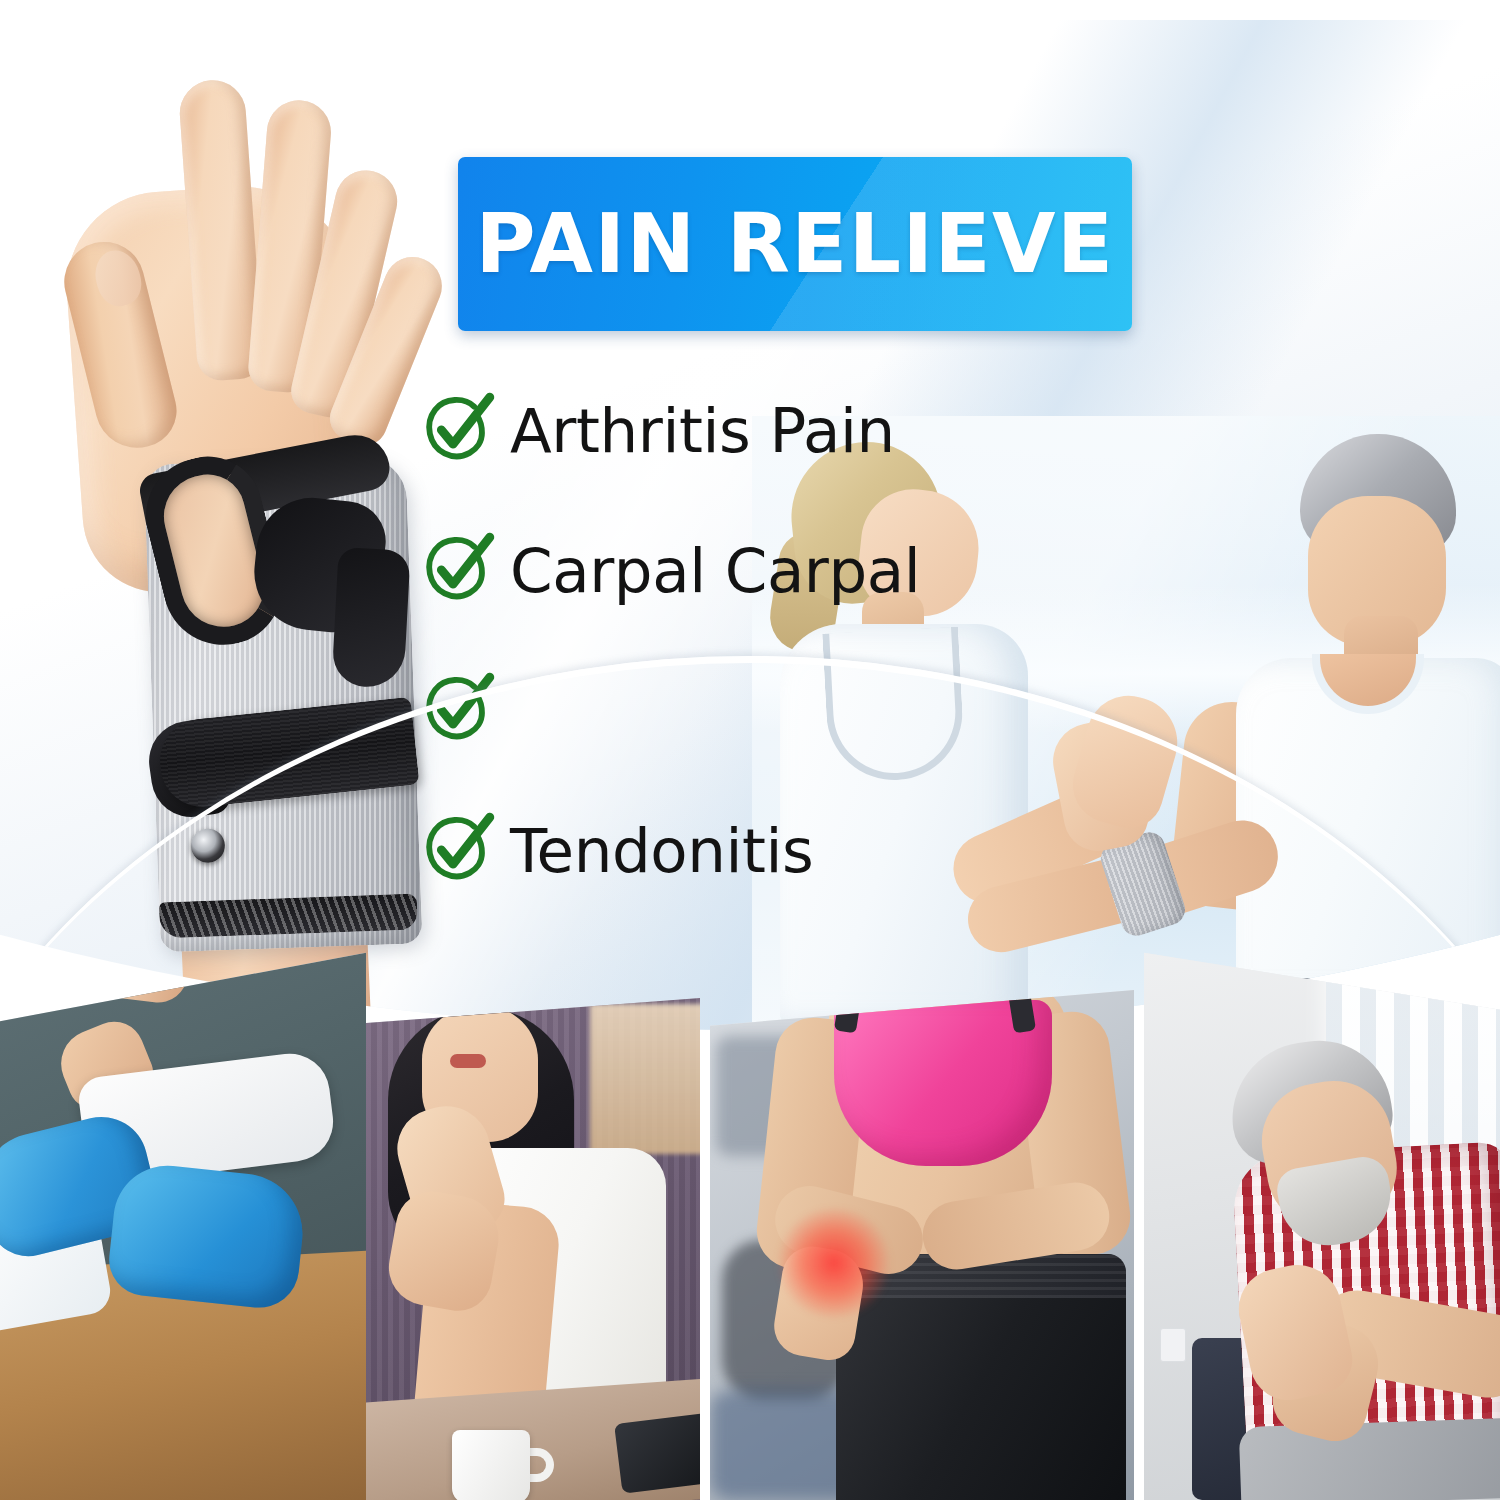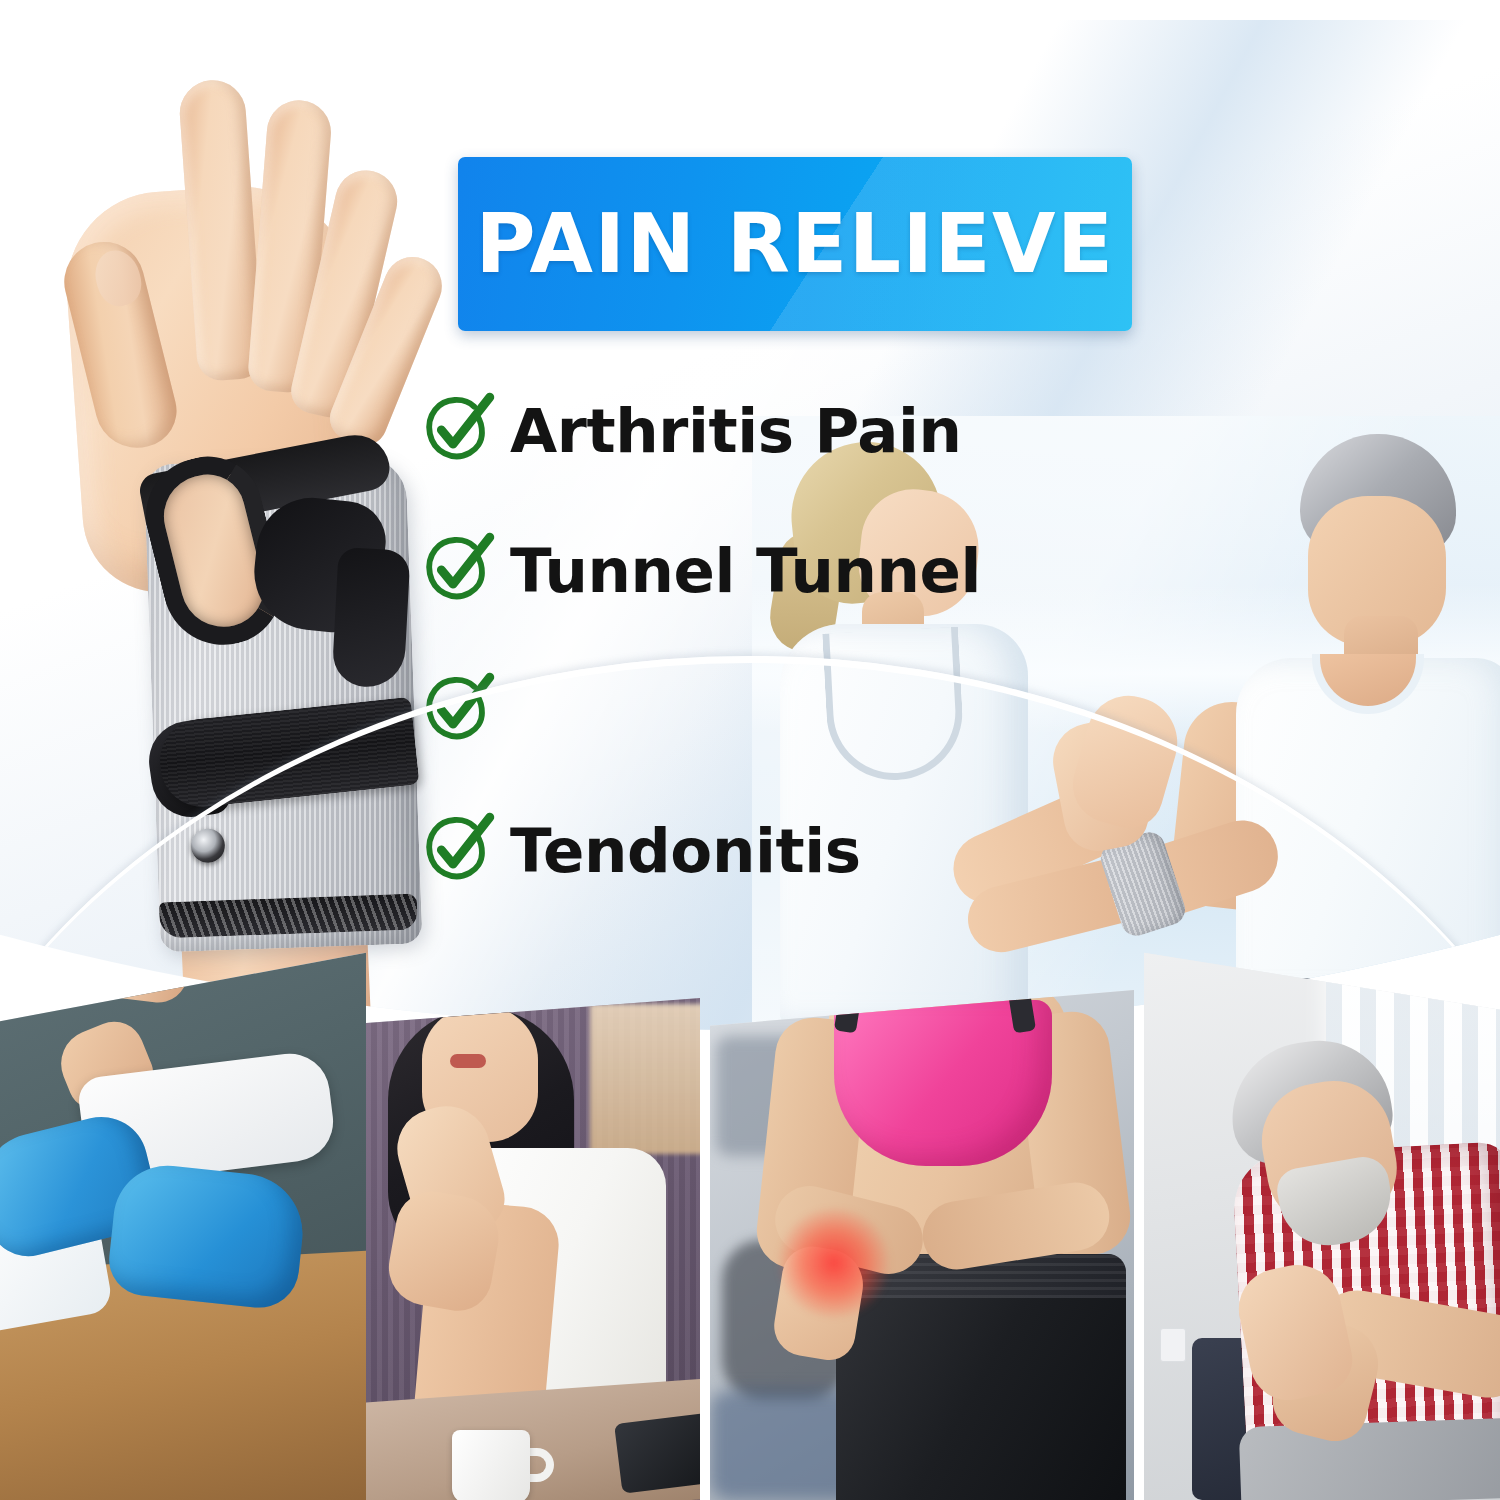--- a/index.html
+++ b/index.html
@@ -179,21 +179,20 @@
     line-height:1;
     text-shadow:0 2px 4px rgba(0,40,90,.22);
     white-space:nowrap;
   }
 
   
   .checklist { position:absolute; left:418px; top:340px; width:700px; }
   .check-row {
     display:flex; align-items:center;
     height:140px;
-    font-weight:bold;
   }
   .check-mark {
     width:78px; height:78px;
     flex:0 0 78px;
     margin-right:14px;
     position:relative;
   }
   .check-mark svg { display:block; width:78px; height:78px; overflow:visible; }
   .check-label {
     font-size:61px;
@@ -731,21 +730,21 @@
         <span class="check-label">Arthritis Pain</span>
       </div>
 
       <div class="check-row">
         <span class="check-mark">
           <svg viewBox="0 0 100 100" aria-hidden="true">
             <path d="M72 20 C60 8, 34 8, 22 24 C8 42, 14 70, 34 80 C56 91, 82 76, 82 54 C82 46, 80 38, 76 32" fill="none" stroke="#1f7d25" stroke-width="7.5" stroke-linecap="round"></path>
             <path d="M30 50 L45 68 L92 8" fill="none" stroke="#1f7d25" stroke-width="11.5" stroke-linecap="round" stroke-linejoin="round"></path>
           </svg>
         </span>
-        <span class="check-label">Tunnel Tunnel</span>
+        <span class="check-label">Carpal Carpal</span>
       </div>
 
       <div class="check-row">
         <span class="check-mark">
           <svg viewBox="0 0 100 100" aria-hidden="true">
             <path d="M72 20 C60 8, 34 8, 22 24 C8 42, 14 70, 34 80 C56 91, 82 76, 82 54 C82 46, 80 38, 76 32" fill="none" stroke="#1f7d25" stroke-width="7.5" stroke-linecap="round"></path>
             <path d="M30 50 L45 68 L92 8" fill="none" stroke="#1f7d25" stroke-width="11.5" stroke-linecap="round" stroke-linejoin="round"></path>
           </svg>
         </span>
       </div>

